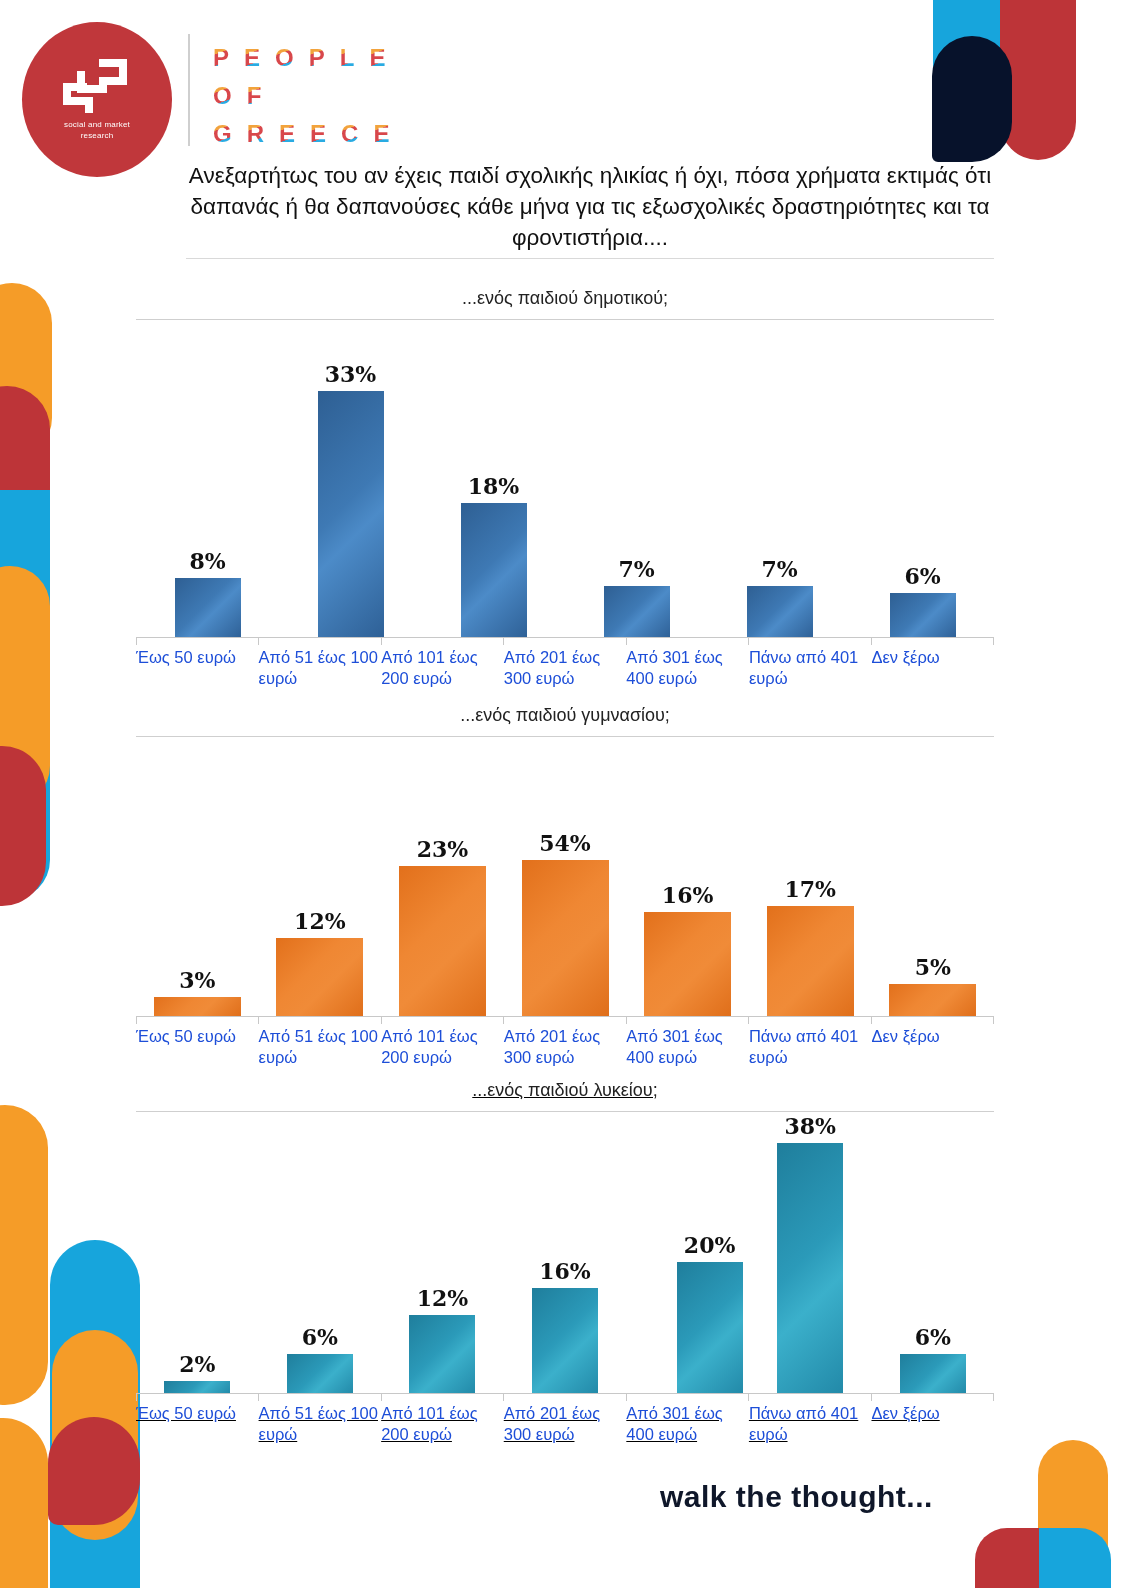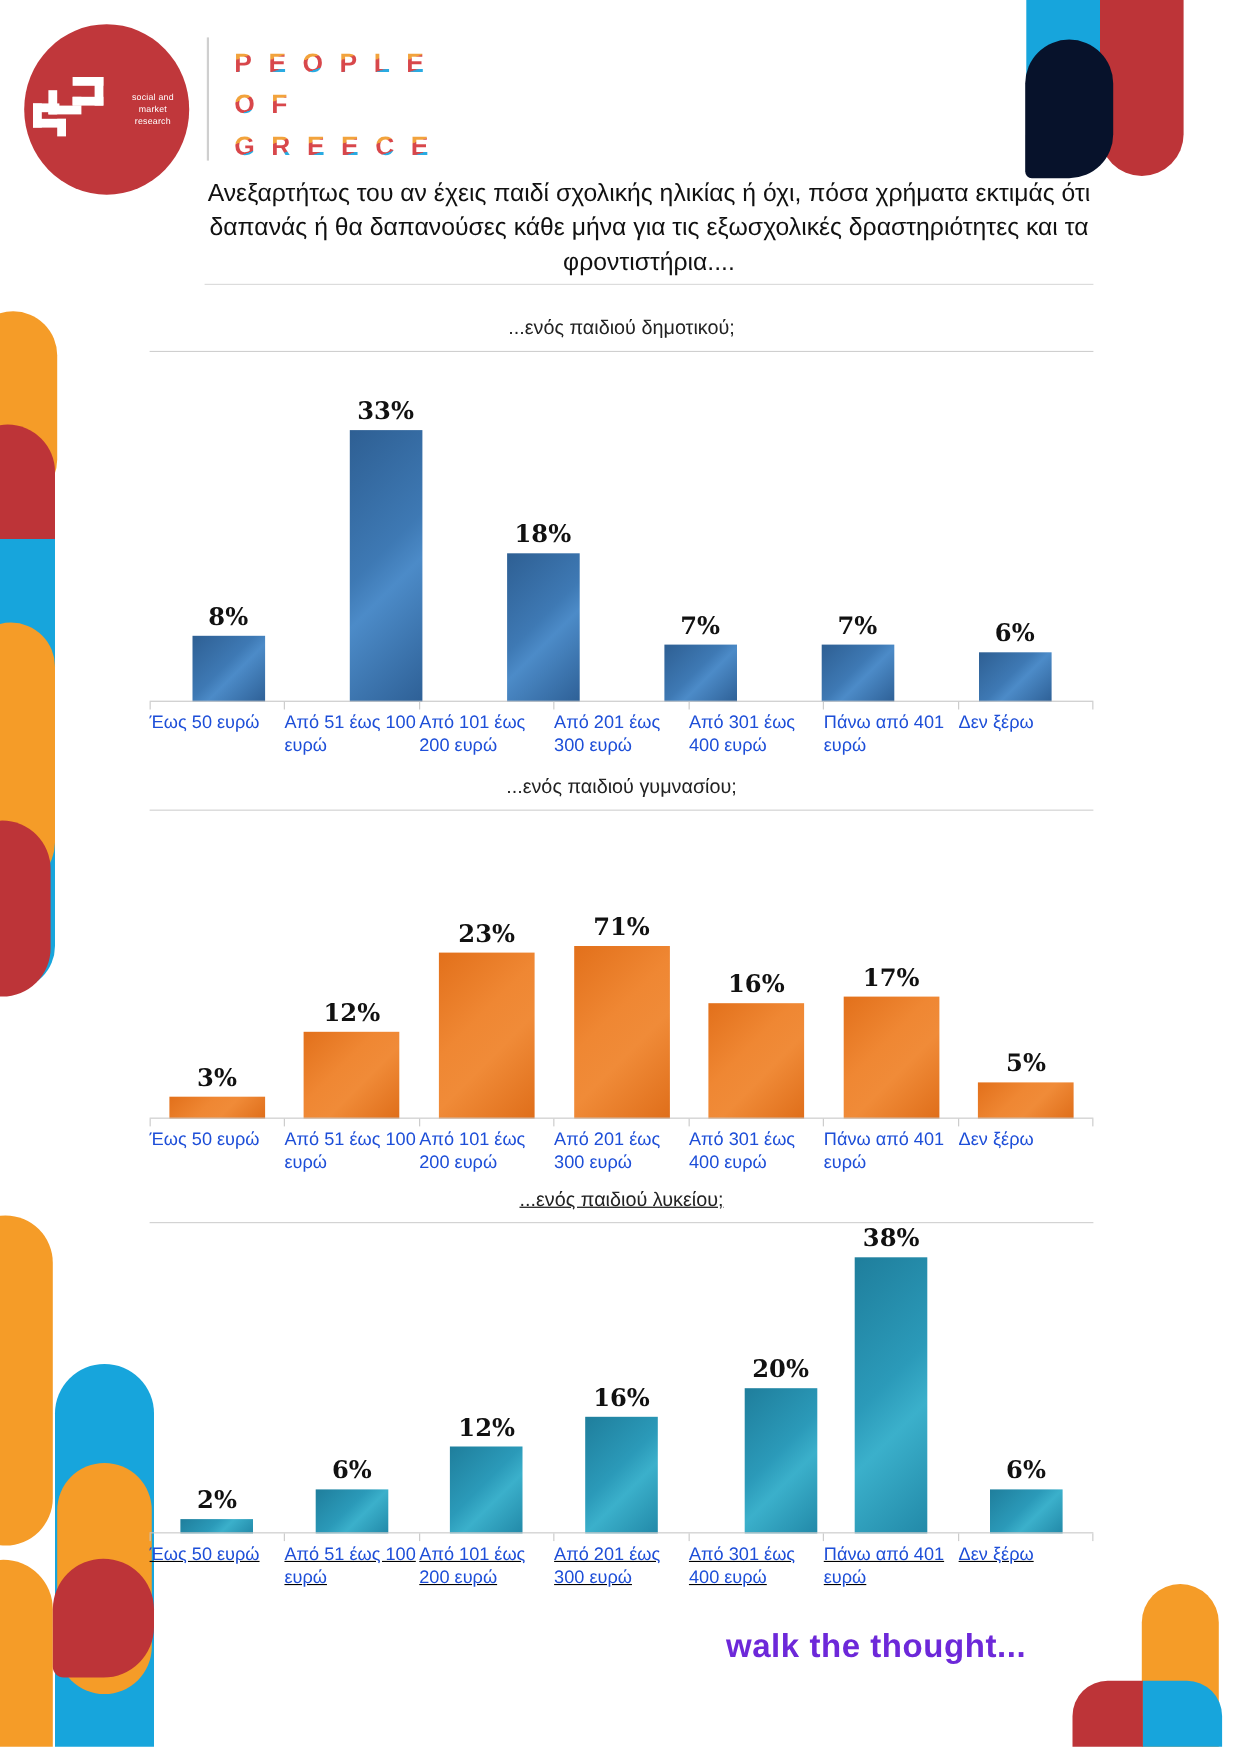--- a/index.html
+++ b/index.html
@@ -30,21 +30,21 @@
   .tr-red{left:1000px;top:-40px;width:76px;height:200px;background:#BD3438;border-radius:0 0 38px 38px;}
   .tr-navy{left:932px;top:36px;width:80px;height:126px;background:#07122B;border-radius:40px 40px 40px 6px;}
 
   
   .br-orange{left:1038px;top:1440px;width:70px;height:148px;background:#F59C28;border-radius:35px 35px 0 0;}
   .br-red{left:975px;top:1528px;width:64px;height:60px;background:#BD3438;border-radius:32px 0 0 0;}
   .br-blue{left:1039px;top:1528px;width:72px;height:60px;background:#17A5DC;border-radius:0 32px 0 0;}
 
   
   .logo-circle{position:absolute;left:22px;top:22px;width:150px;height:155px;border-radius:50%;
-    background:#C0373B;display:flex;align-items:center;justify-content:center;}
+    background:#C0373B;display:flex;flex-direction:column;align-items:center;justify-content:center;}
   .logo-mark{width:84px;height:54px;position:relative;margin-bottom:6px;}
   .logo-mark i{position:absolute;background:#fff;display:block;}
   .logo-sub{color:#fff;font-size:8px;line-height:11px;text-align:center;letter-spacing:.2px;}
 
   .divider-v{position:absolute;left:188px;top:34px;width:2px;height:112px;background:#cfcfcf;}
 
   .pog{position:absolute;left:213px;top:44px;}
   .pog-row{display:flex;gap:14px;margin-bottom:10px;}
   .pog-row span{
     font-size:24px;font-weight:bold;letter-spacing:1px;
@@ -74,21 +74,21 @@
   .ticks div:last-child{border-right:1px solid #c8c8c8;}
 
   .cats{display:flex;margin-top:9px;}
   .cat{flex:1;font-size:16.5px;line-height:21px;color:#1d4ed8;}
 
   
   .blue .bar{background:linear-gradient(135deg,#2E5F93 0%,#3E79B4 45%,#4C8BC8 58%,#2E6096 100%);}
   .orange .bar{background:linear-gradient(135deg,#E2701B 0%,#EF8733 40%,#F08B38 60%,#DF6E1A 100%);padding-left:21px;}
   .teal .bar{background:linear-gradient(135deg,#1F7E9C 0%,#2B9AB9 45%,#3BB0CB 62%,#2289A8 100%);}
 
-  .tagline{position:absolute;left:660px;top:1480px;font-size:30px;font-weight:bold;color:#6d28d9;letter-spacing:.5px;}
+  .tagline{position:absolute;left:660px;top:1480px;font-size:30px;font-weight:bold;color:#0f172a;letter-spacing:.5px;}
 </style>
 </head>
 <body>
 
 <div class="deco l-orange1"></div>
 <div class="deco l-red1"></div>
 <div class="deco l-blue1"></div>
 <div class="deco l-orange2"></div>
 <div class="deco l-red2"></div>
 <div class="deco l-orange3"></div>
@@ -225,21 +225,21 @@
             <span class="vlabel">12%</span>
           </div>
         </div>
         <div class="col">
           <div class="bar" style="height: 57.5%;">
             <span class="vlabel">23%</span>
           </div>
         </div>
         <div class="col">
           <div class="bar" style="height: 60%;">
-            <span class="vlabel">71%</span>
+            <span class="vlabel">54%</span>
           </div>
         </div>
         <div class="col">
           <div class="bar" style="height: 40%;">
             <span class="vlabel">16%</span>
           </div>
         </div>
         <div class="col">
           <div class="bar" style="height: 42.5%;">
             <span class="vlabel">17%</span>

